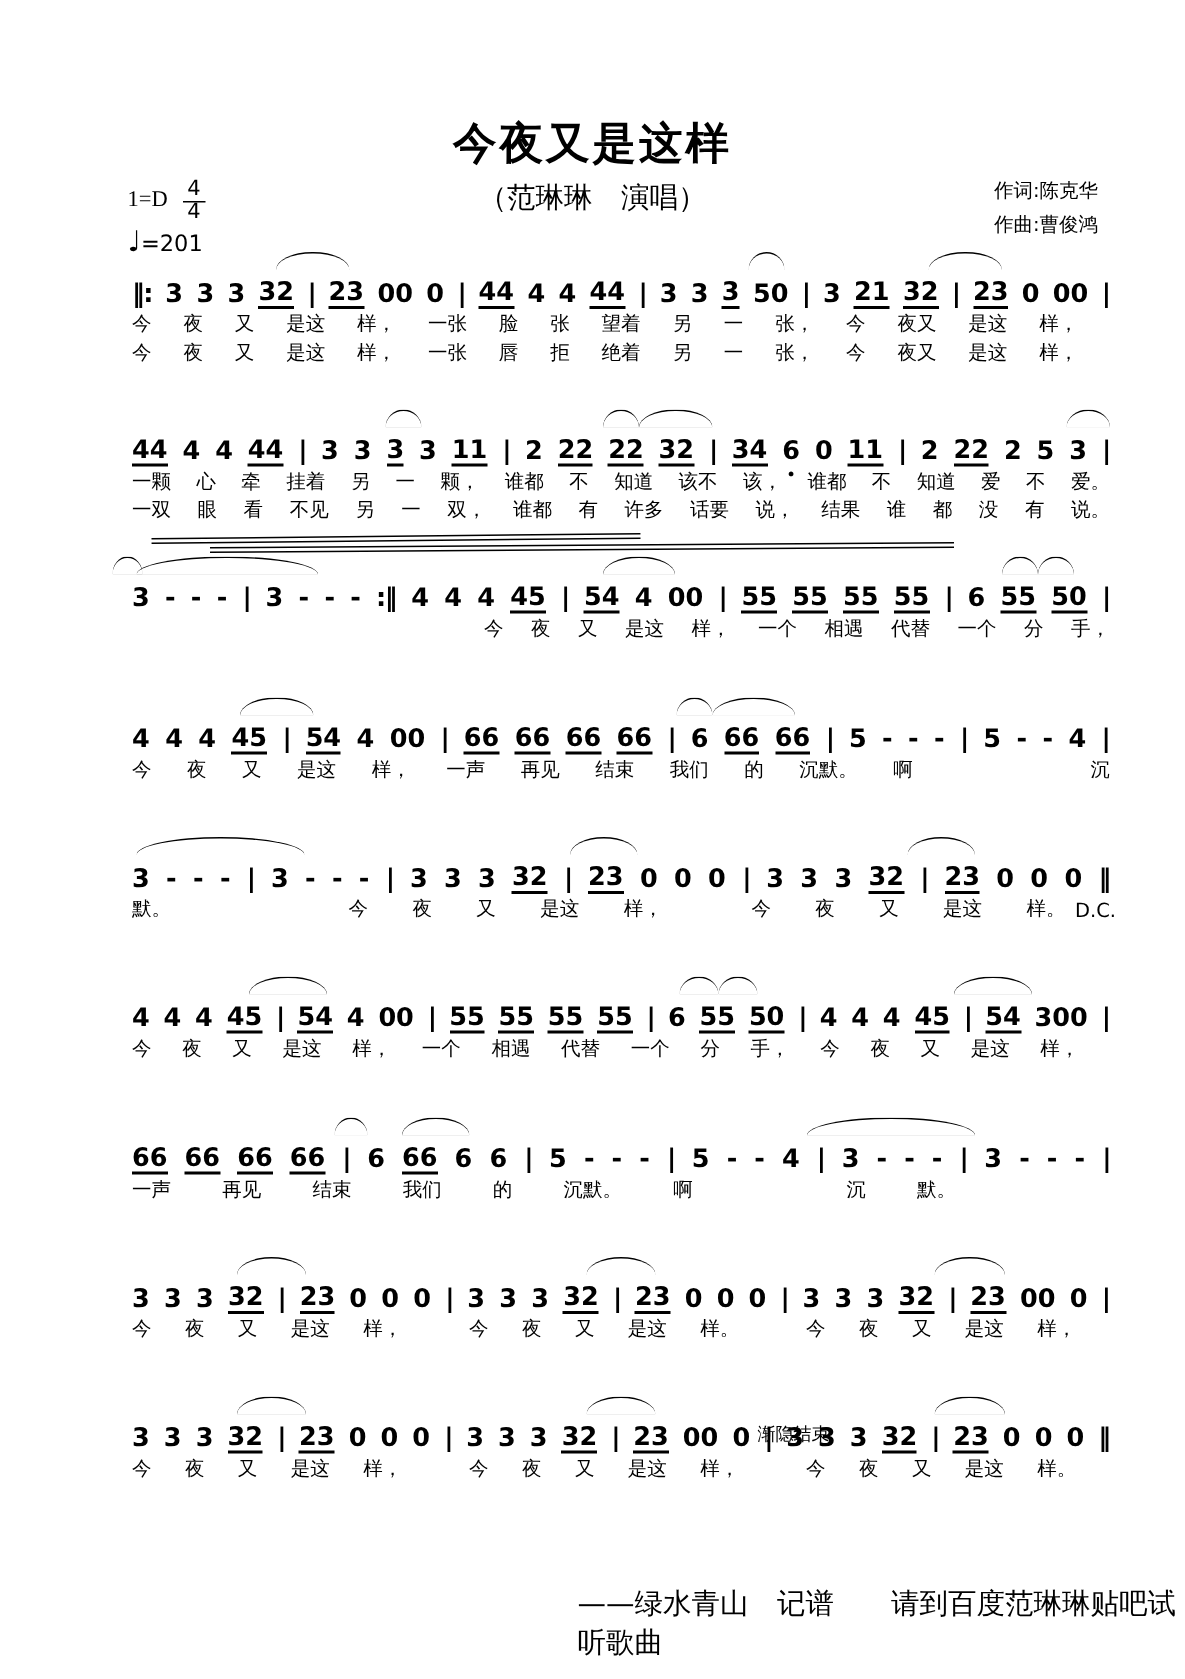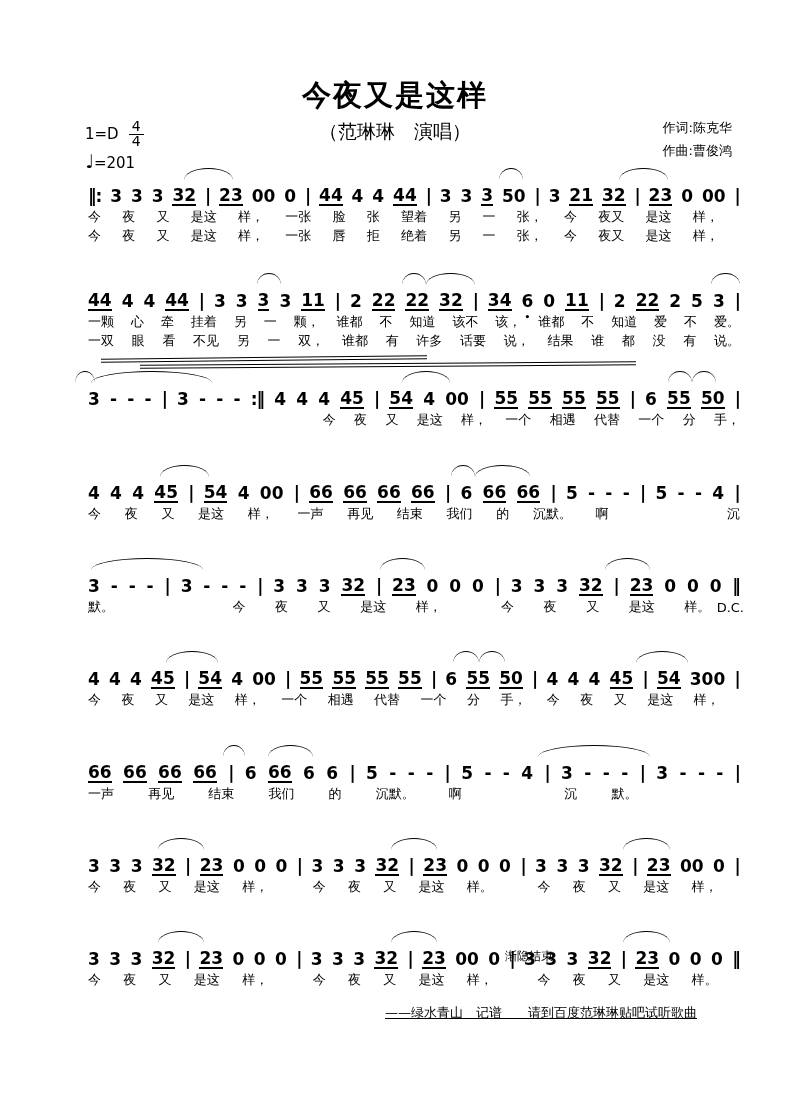--- a/index.html
+++ b/index.html
@@ -3,21 +3,21 @@
 <meta charset="utf-8">
 <style>
   html,body{margin:0;padding:0;background:#fff;}
   #page{position:relative;width:790px;height:1119px;background:#ffffff;color:#000;
         font-family:"DejaVu Sans",sans-serif;overflow:hidden;}
   .abs{position:absolute;}
   #title{left:0;right:0;top:76px;text-align:center;font-size:29px;font-weight:bold;letter-spacing:2px;}
   #subtitle{left:0;right:0;top:119px;text-align:center;font-size:19px;}
   #credits{right:58px;top:116px;font-size:13px;line-height:23px;text-align:left;}
   #keysig{left:85px;top:120px;font-size:15px;}
-  #keysig .key{vertical-align:middle;}
+  #keysig .key{vertical-align:middle;font-family:Liberation Serif, serif;}
   .frac{display:inline-block;text-align:center;font-size:14px;line-height:13px;vertical-align:middle;margin-left:10px;}
   .frac .top{border-bottom:1px solid #000;padding:0 3px 1px;}
   #tempo{left:85px;top:150px;font-size:15px;}
   #tempo .nq{font-size:19px;}
   #systems{position:absolute;left:0;top:0;width:100%;height:100%;}
   .system{position:absolute;left:88px;width:652px;}
   .notes-row{position:relative;display:flex;justify-content:space-between;align-items:flex-end;
              font-weight:bold;font-size:17px;height:26px;}
   .note{white-space:nowrap;line-height:20px;}
   .note.u{border-bottom:2px solid #000;padding-bottom:0px;line-height:18px;}
@@ -27,21 +27,21 @@
                     bottom:-9px;font-size:9px;line-height:6px;}
   .arc{position:absolute;top:-12px;height:11px;border-top:1.6px solid #000;
        border-radius:50% 50% 0 0 / 100% 100% 0 0;}
   .deco1,.deco2{position:absolute;height:2px;border-top:1px solid #000;border-bottom:1px solid #000;}
   .deco1{top:-26px;left:2%;width:50%;transform:rotate(-0.6deg);}
   .deco2{top:-20px;left:8%;width:76%;transform:rotate(-0.4deg);}
   .lyric-row{display:flex;justify-content:space-between;font-size:13px;line-height:17px;margin-top:2px;}
   .syl{white-space:nowrap;}
   .dc{position:absolute;right:-4px;top:30px;font-size:13px;font-weight:normal;}
   #fade-label{left:505px;top:948px;font-size:12px;}
-  #footer{left:385px;top:1004px;font-size:13px;text-decoration:underline;}
+  #footer{left:385px;top:1056px;font-size:19px;}
 </style>
 </head>
 <body>
 
 <div id="page">
   <div id="title" class="abs">今夜又是这样</div>
   <div id="subtitle" class="abs">（范琳琳　演唱）</div>
   <div id="credits" class="abs">
     <div>作词:陈克华</div>
     <div>作曲:曹俊鸿</div>

